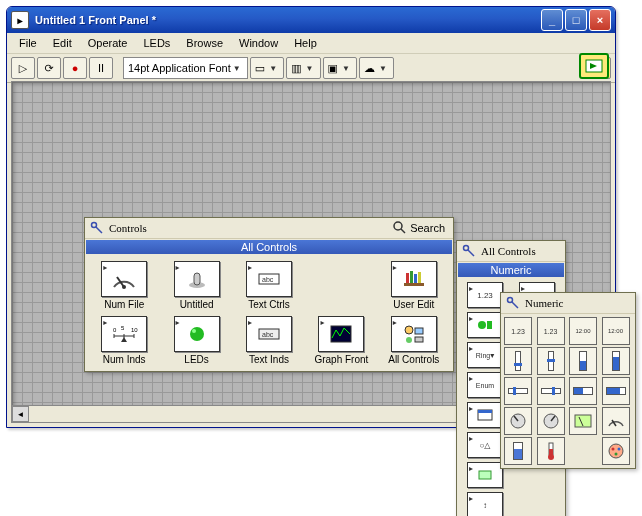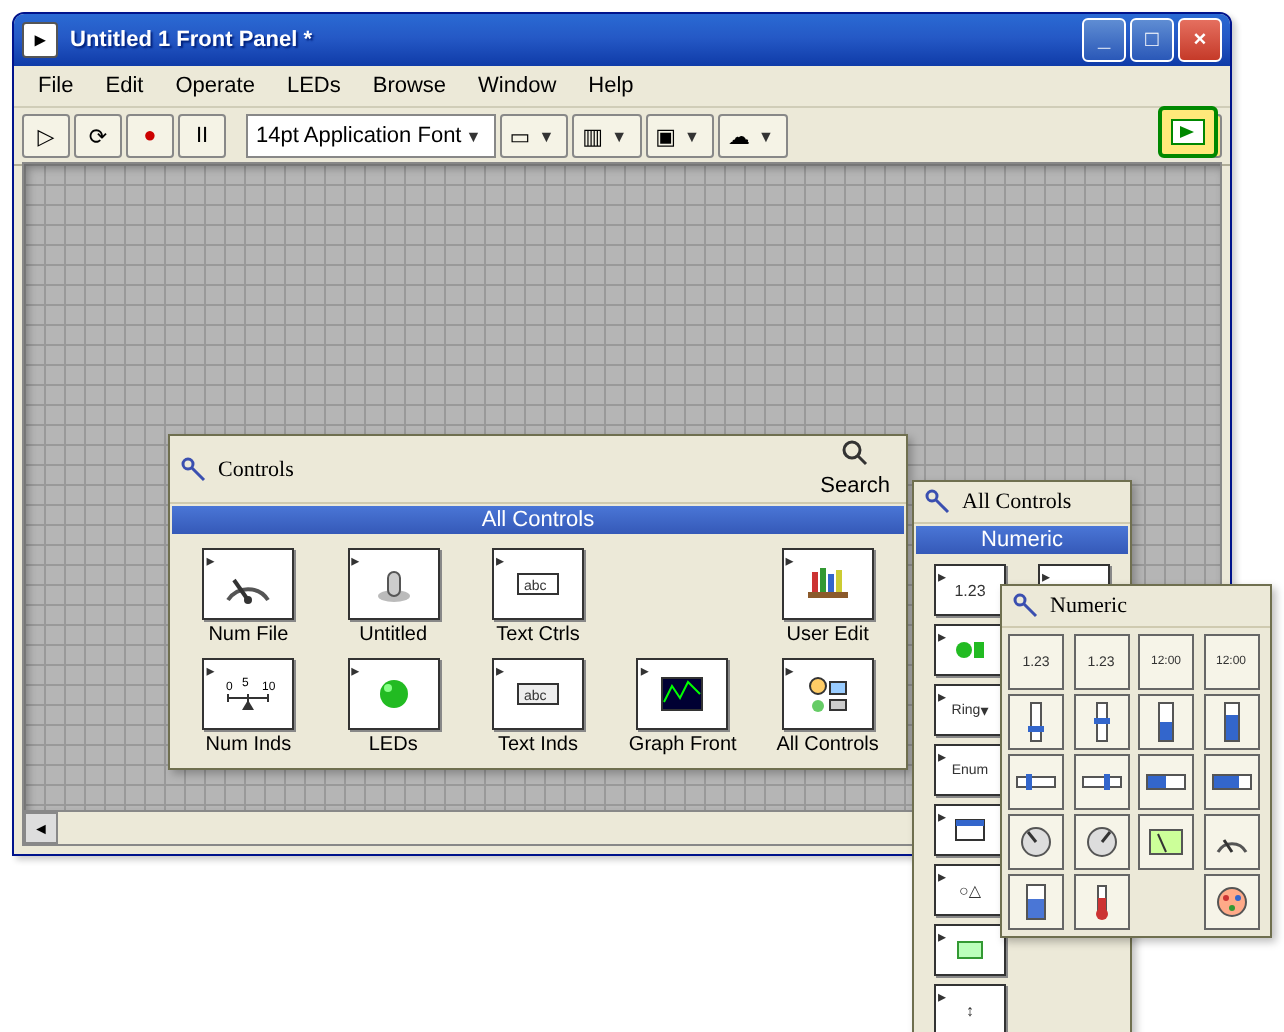--- a/index.html
+++ b/index.html
@@ -159,21 +159,21 @@
     padding: 2px 4px;
     border-bottom: 1px solid #cfcab0;
   }
   .pin {
     width: 16px; height:16px;
     display:flex; align-items:center; justify-content:center;
     color:#3a4fb0;
   }
   .pal-title { flex:1; padding-left:4px;font-family:Liberation Serif, serif; }
   .search {
-    display:flex; align-items:center; gap:3px; padding-right:4px;flex-direction:column;
+    display:flex; align-items:center; gap:3px; padding-right:4px;
   }
   .pal-banner {
     background: linear-gradient(to bottom,#4a76d6,#3559b8);
     color:#fff; text-align:center; font-weight:normal;
     padding: 1px 0;
     margin: 1px;
   }
   .pal-grid {
     display: grid;
     grid-template-columns: repeat(5, 1fr);

